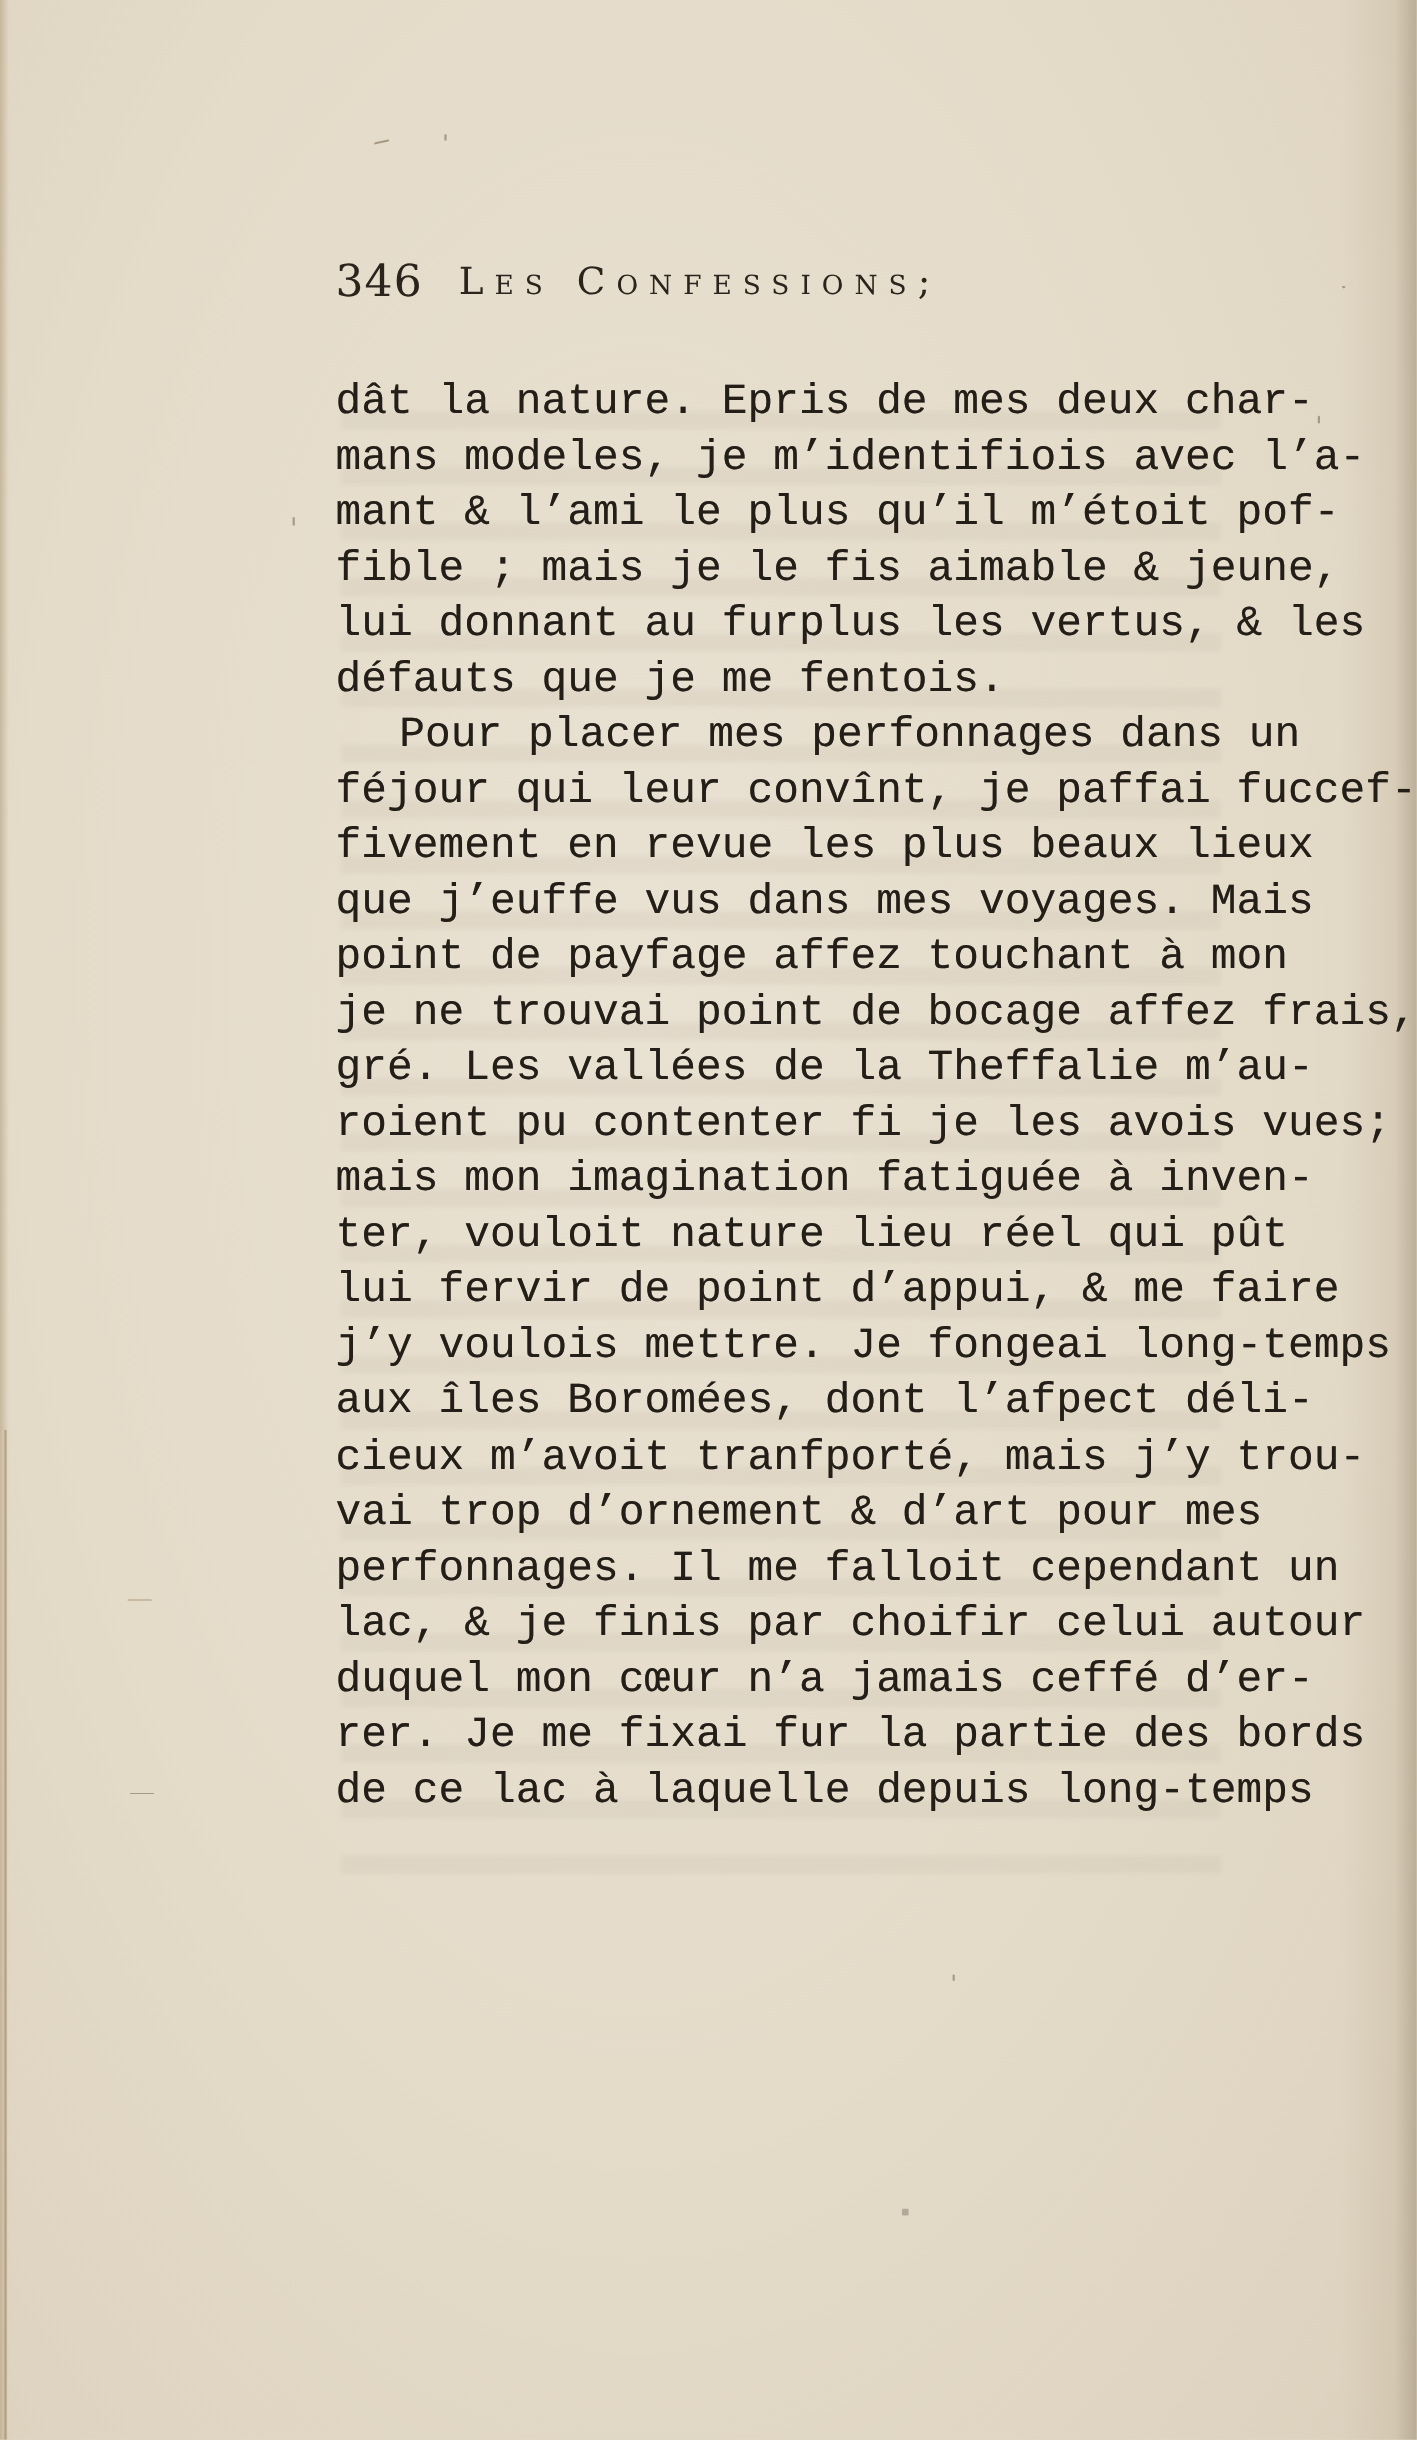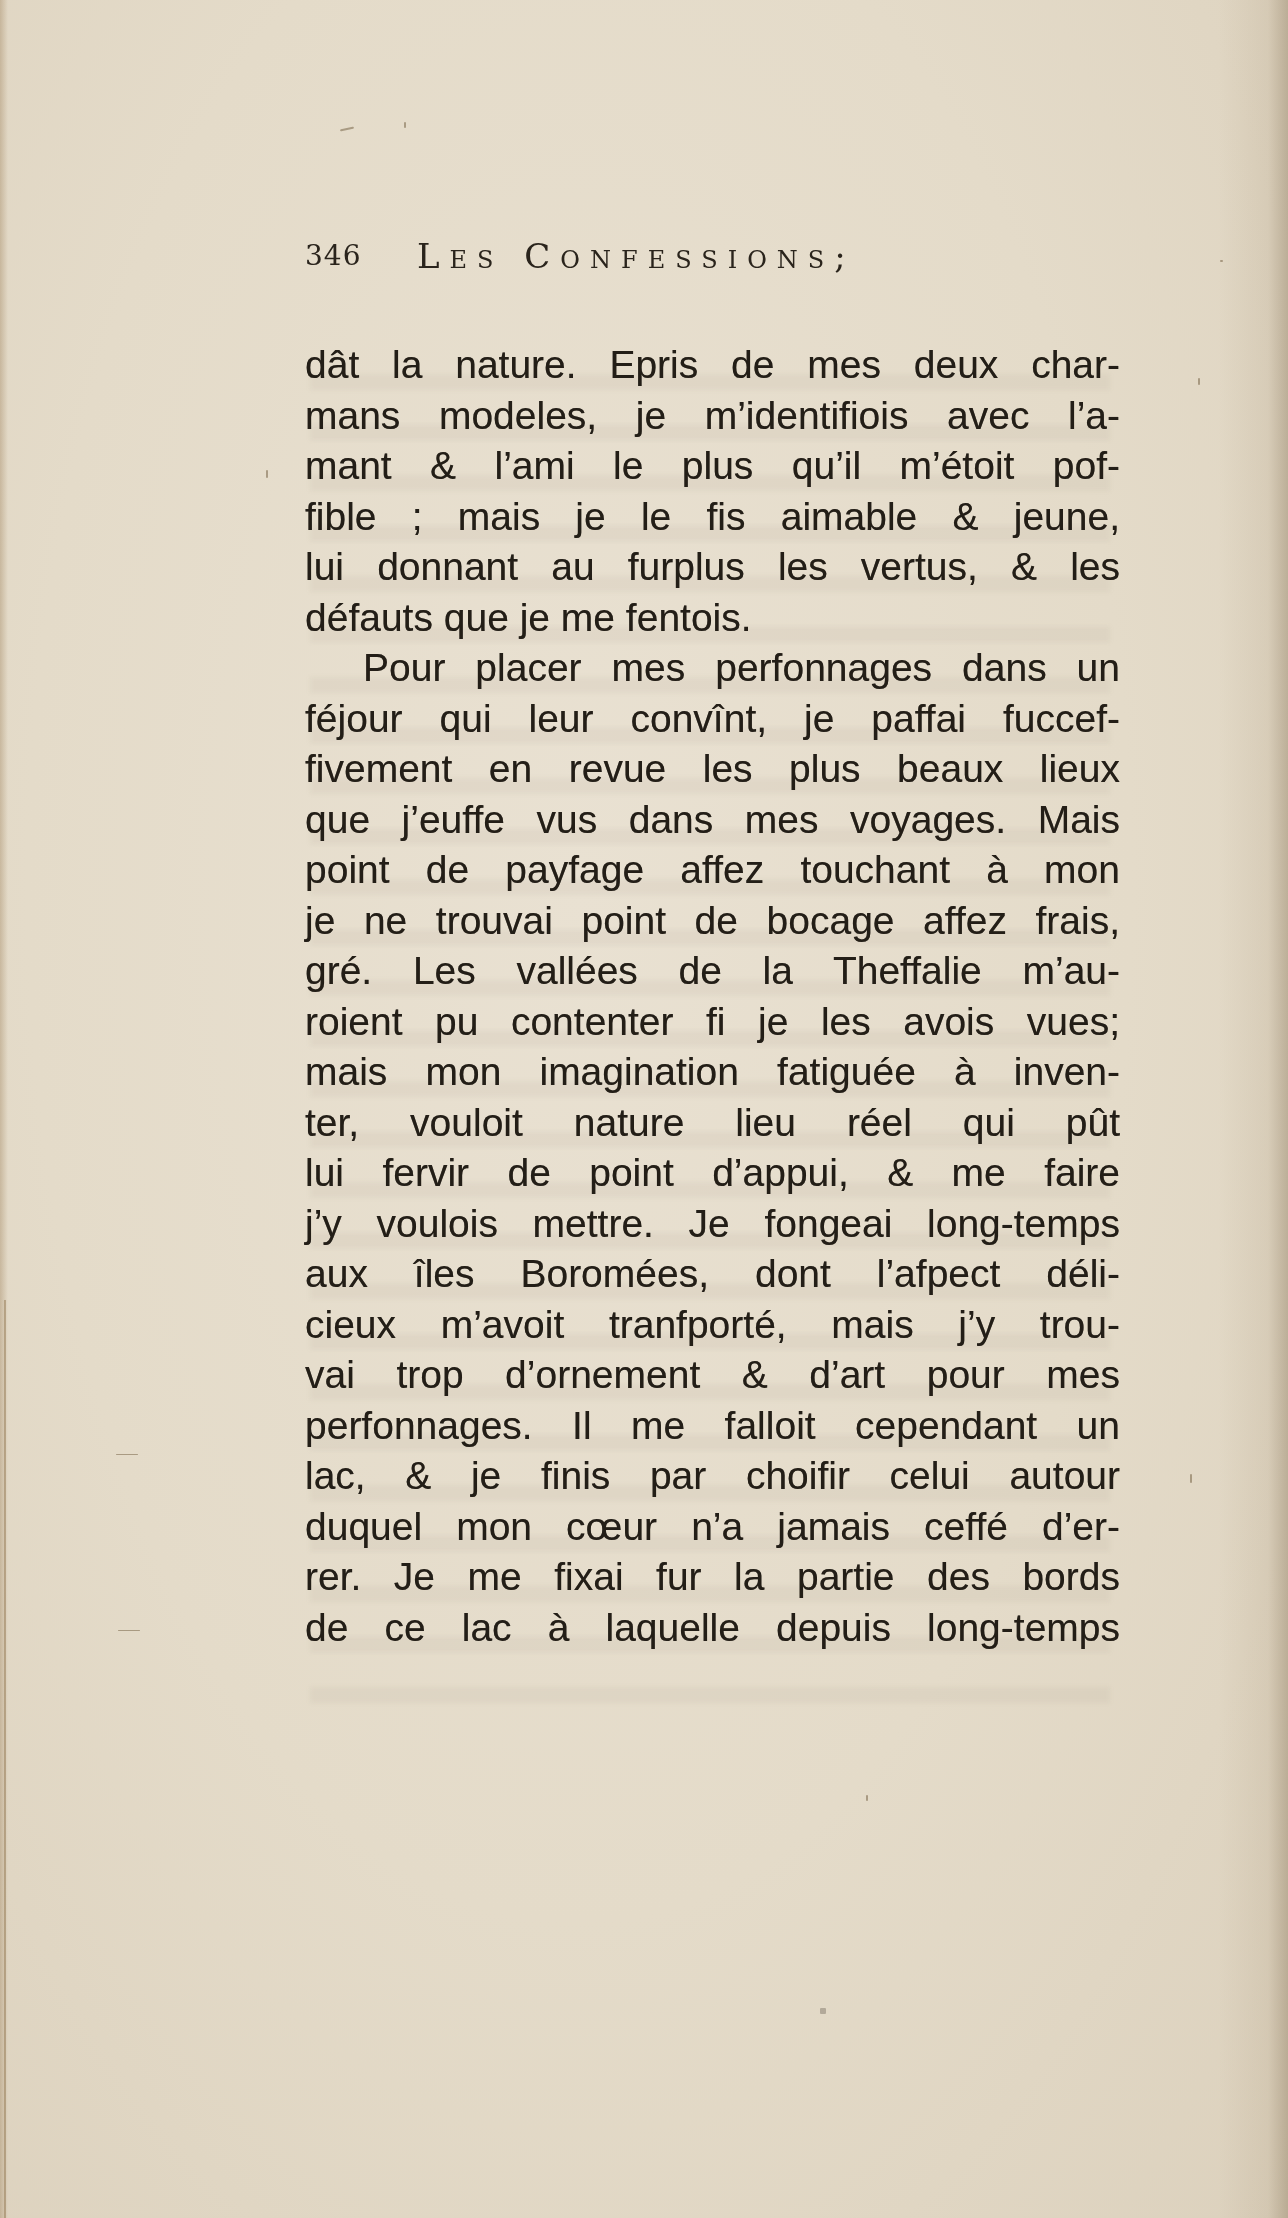--- a/index.html
+++ b/index.html
@@ -37,40 +37,40 @@
     top: 226px;
     width: 800px;
     height: 60px;
     font-family: "DejaVu Serif", serif;
     color: #2a241c;
   }
   .page-number {
     position: absolute;
     left: 0;
     top: 0;
-    font-size: 28px;
+    font-size: 40px;
     line-height: 60px;
     letter-spacing: 1px;
   }
   .running-title {
     position: absolute;
     left: 112px;
     top: 0;
     font-size: 34px;
     line-height: 60px;
     letter-spacing: 10px;
     font-variant: small-caps;
     white-space: nowrap;
   }
   .body-text {
     position: absolute;
     left: 305px;
     top: 340px;
     width: 815px;
-    font-family: Liberation Sans, sans-serif;
+    font-family: Liberation Mono, monospace;
     font-size: 39px;
     color: #231e17;
     text-shadow: 0 0 0.6px rgba(35,30,23,0.55);
   }
   .line {
     height: 50.5px;
     line-height: 50.5px;
     white-space: nowrap;
     text-align: justify;
     text-align-last: justify;

